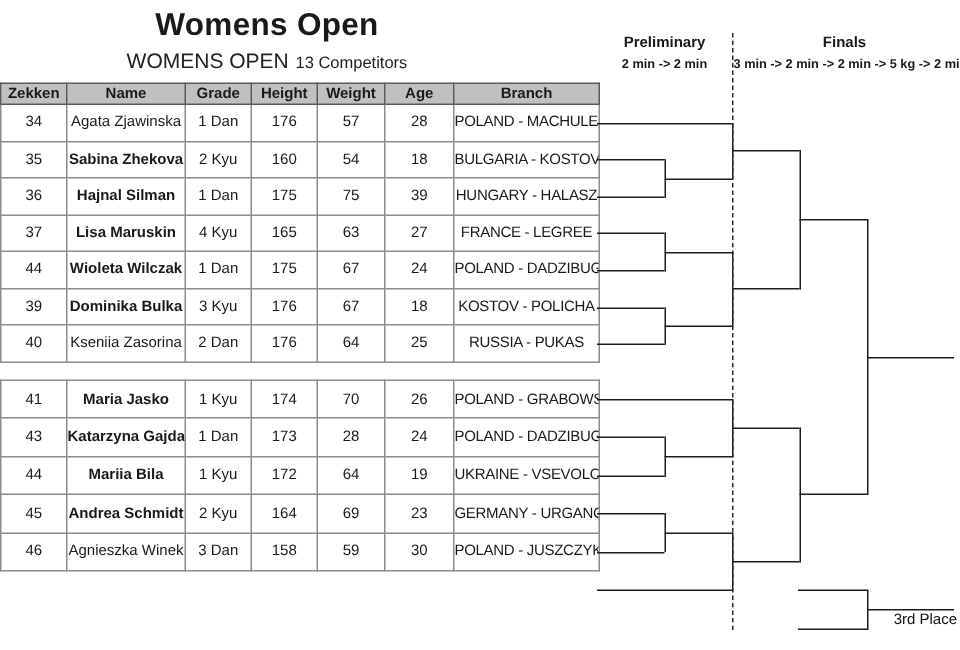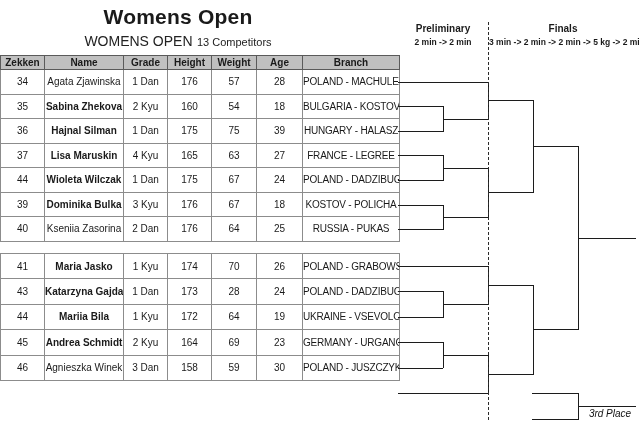--- a/index.html
+++ b/index.html
@@ -31,22 +31,22 @@
     height:23.5px;white-space:nowrap;overflow:hidden;
   }
   #pool2-table td{height:24.4px;margin-left:44px;}
   table.pool{border:1px solid #5a5a5a;}
   td.branch-cell{font-size:9px;letter-spacing:-0.2px;}
   td.name-cell.bold{font-weight:bold;}
   
   .bl{position:absolute;background:#1c1c1c;}
   .bl-dashed{position:absolute;width:0;border-left:1px dashed #2a2a2a;background:none;}
   #third-place-label{
-    position:absolute;left:582px;top:408px;width:56px;text-align:center;
-    font-size:10px;color:#111;white-space:nowrap;font-style:italic;
+    position:absolute;left:582px;top:408px;width:56px;text-align:right;
+    font-size:10px;color:#111;white-space:nowrap;
   }
 </style>
 </head>
 <body>
 
 <div id="page">
 
   <div id="title-block">
     <div id="main-title">Womens Open</div>
     <div id="sub-line">

